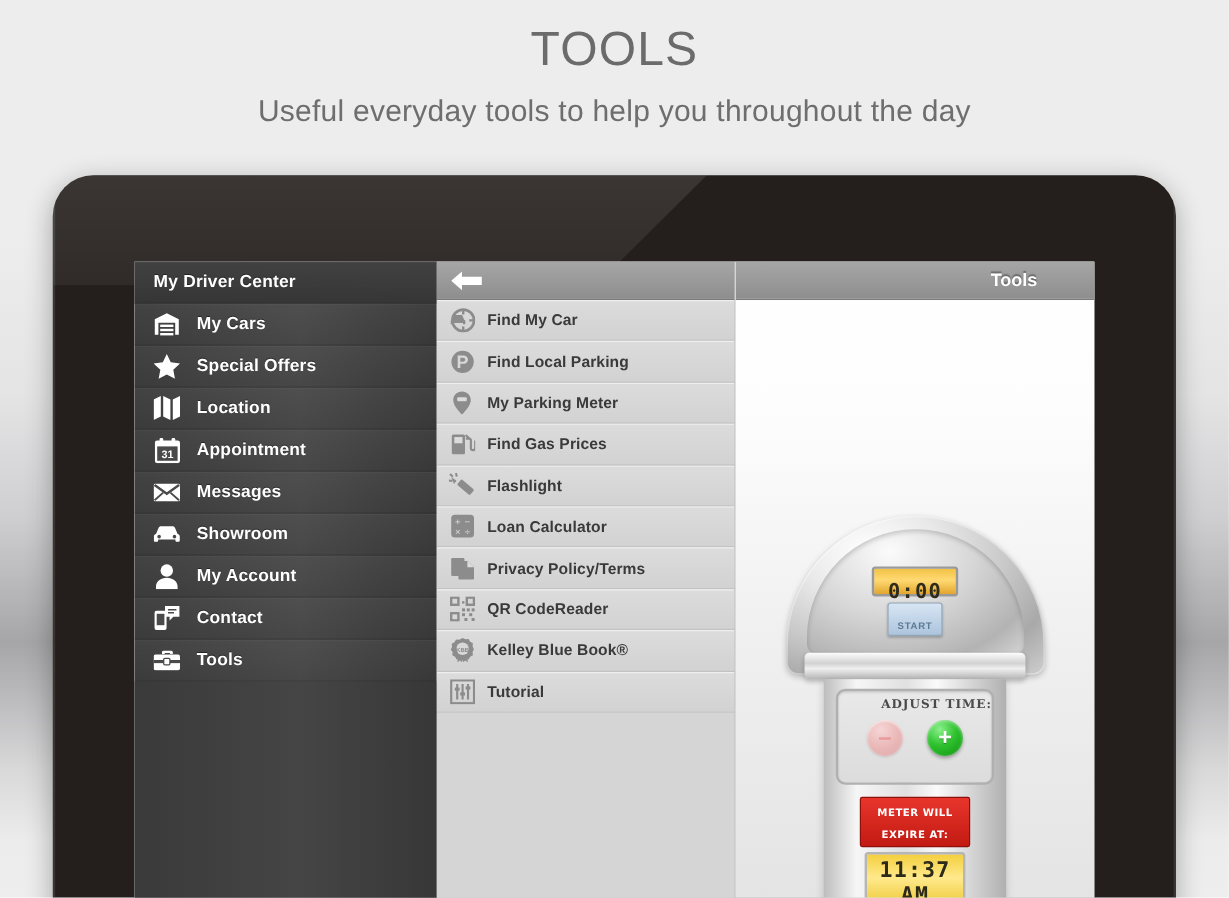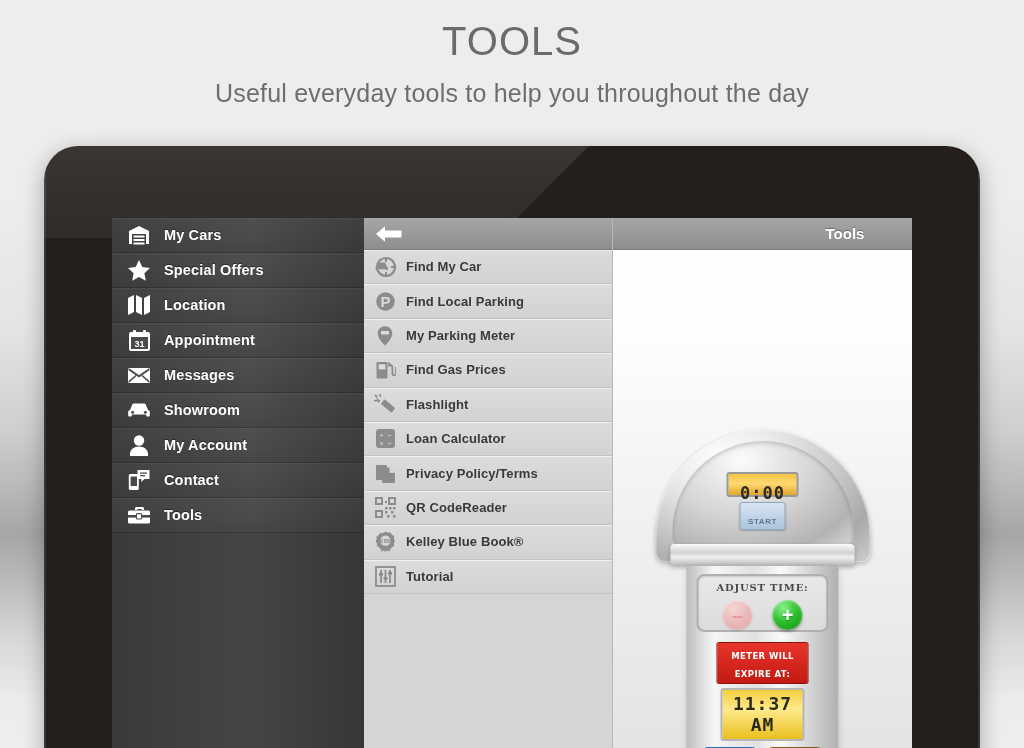--- a/index.html
+++ b/index.html
@@ -210,21 +210,21 @@
   }
   .meter-body {
     position: relative; margin: 0 auto; width: 152px;
     background: linear-gradient(to right, #bdbdbd, #f6f6f6 18%, #e0e0e0 45%, #fafafa 62%, #b0b0b0);
     padding: 8px 10px 0; z-index: 3;
     box-shadow: 0 3px 7px rgba(0,0,0,.18);
   }
   .adjust-panel {
     background: linear-gradient(to bottom, #e9e9e9, #dcdcdc);
     border: 2px solid #b0b0b0; border-radius: 8px;
-    padding: 6px 0 0; text-align: center;
+    padding: 6px 0 22px; text-align: right;
     box-shadow: inset 0 1px 2px rgba(0,0,0,.14);
   }
   .adjust-label {
     font-family: "DejaVu Serif", serif;
     font-size: 10px; font-weight: 700; color: #4a4a4a; letter-spacing: .8px;
   }
   .adjust-btns { display: flex; justify-content: center; gap: 20px; margin-top: 7px; }
   .rnd-btn {
     width: 30px; height: 30px; border-radius: 50%;
     display: flex; align-items: center; justify-content: center;
@@ -274,20 +274,23 @@
 
 <div class="tablet">
   <div class="bezel-gloss"></div>
   <div class="bezel-edge-l"></div>
   <div class="bezel-edge-r"></div>
 
   <div class="screen">
 
     <div class="sidebar">
 
+      <div class="nav-row active">
+        <span class="nav-label">My Driver Center</span>
+      </div>
 
       <div class="nav-row">
         <span class="nav-icon">
           <svg width="22" height="20" viewBox="0 0 22 20">
               <path fill="#fff" d="M11 1 1 6v13h3V9h14v10h3V6z"></path>
               <rect x="5.5" y="10.5" width="11" height="2" fill="#fff"></rect>
               <rect x="5.5" y="14" width="11" height="2" fill="#fff"></rect>
               <rect x="5.5" y="17.5" width="11" height="2" fill="#fff"></rect>
             </svg>
         </span>

